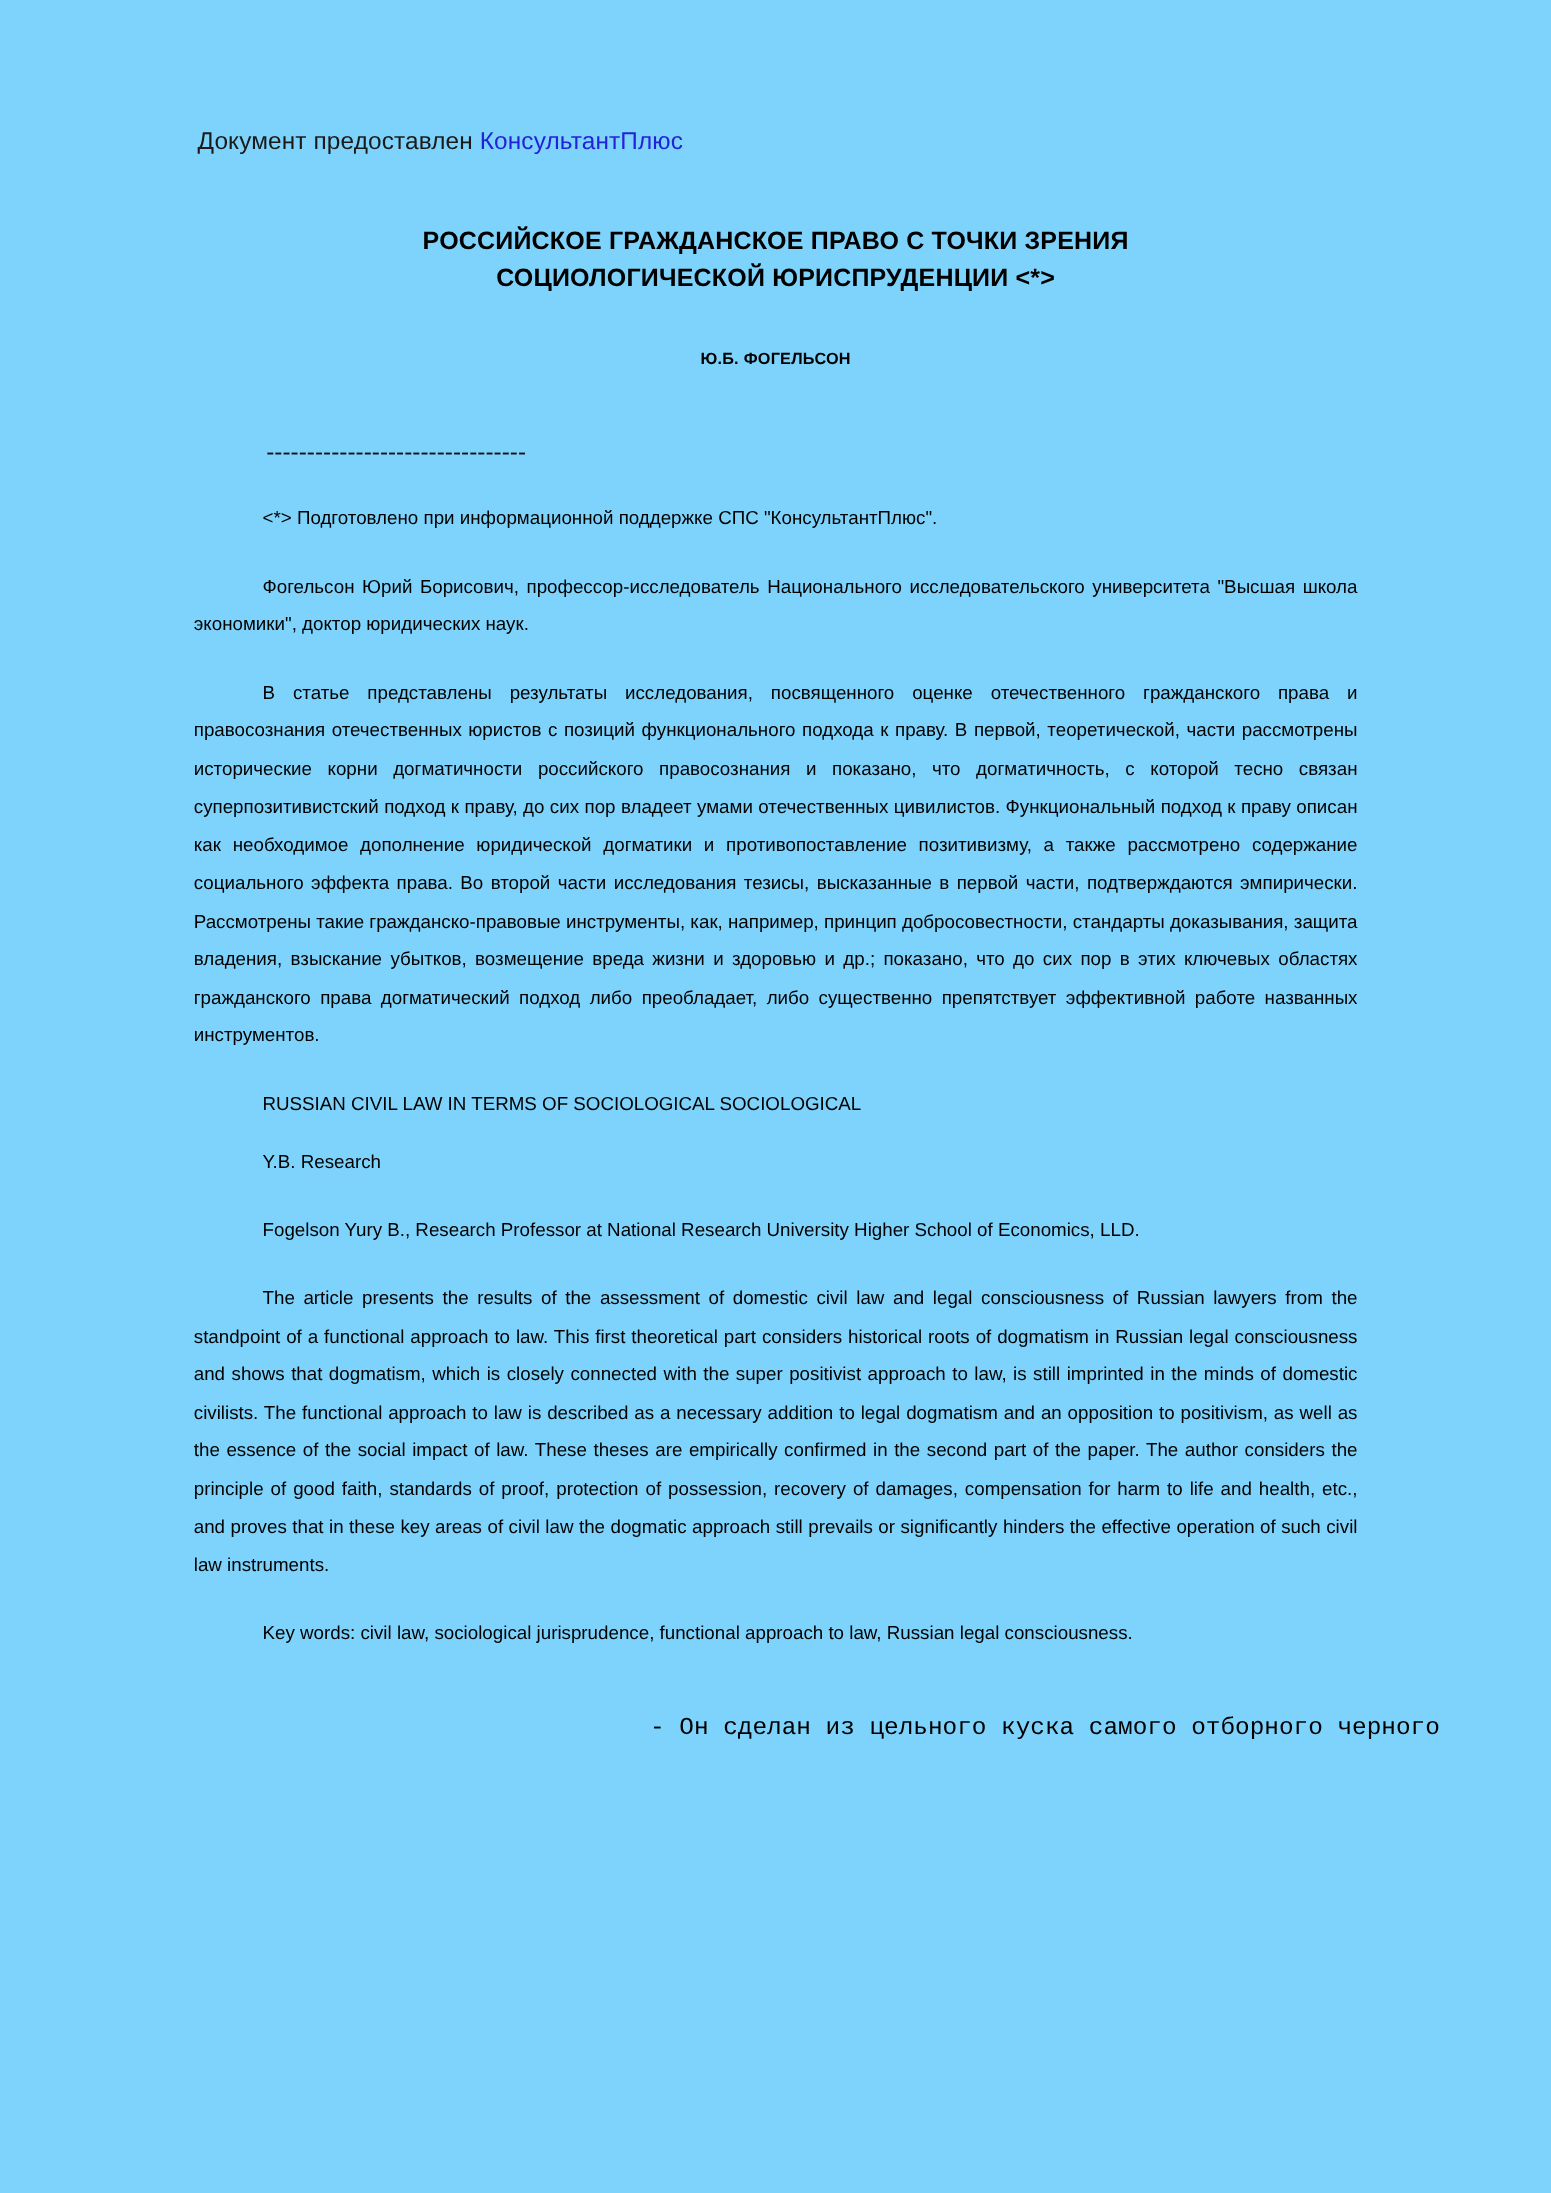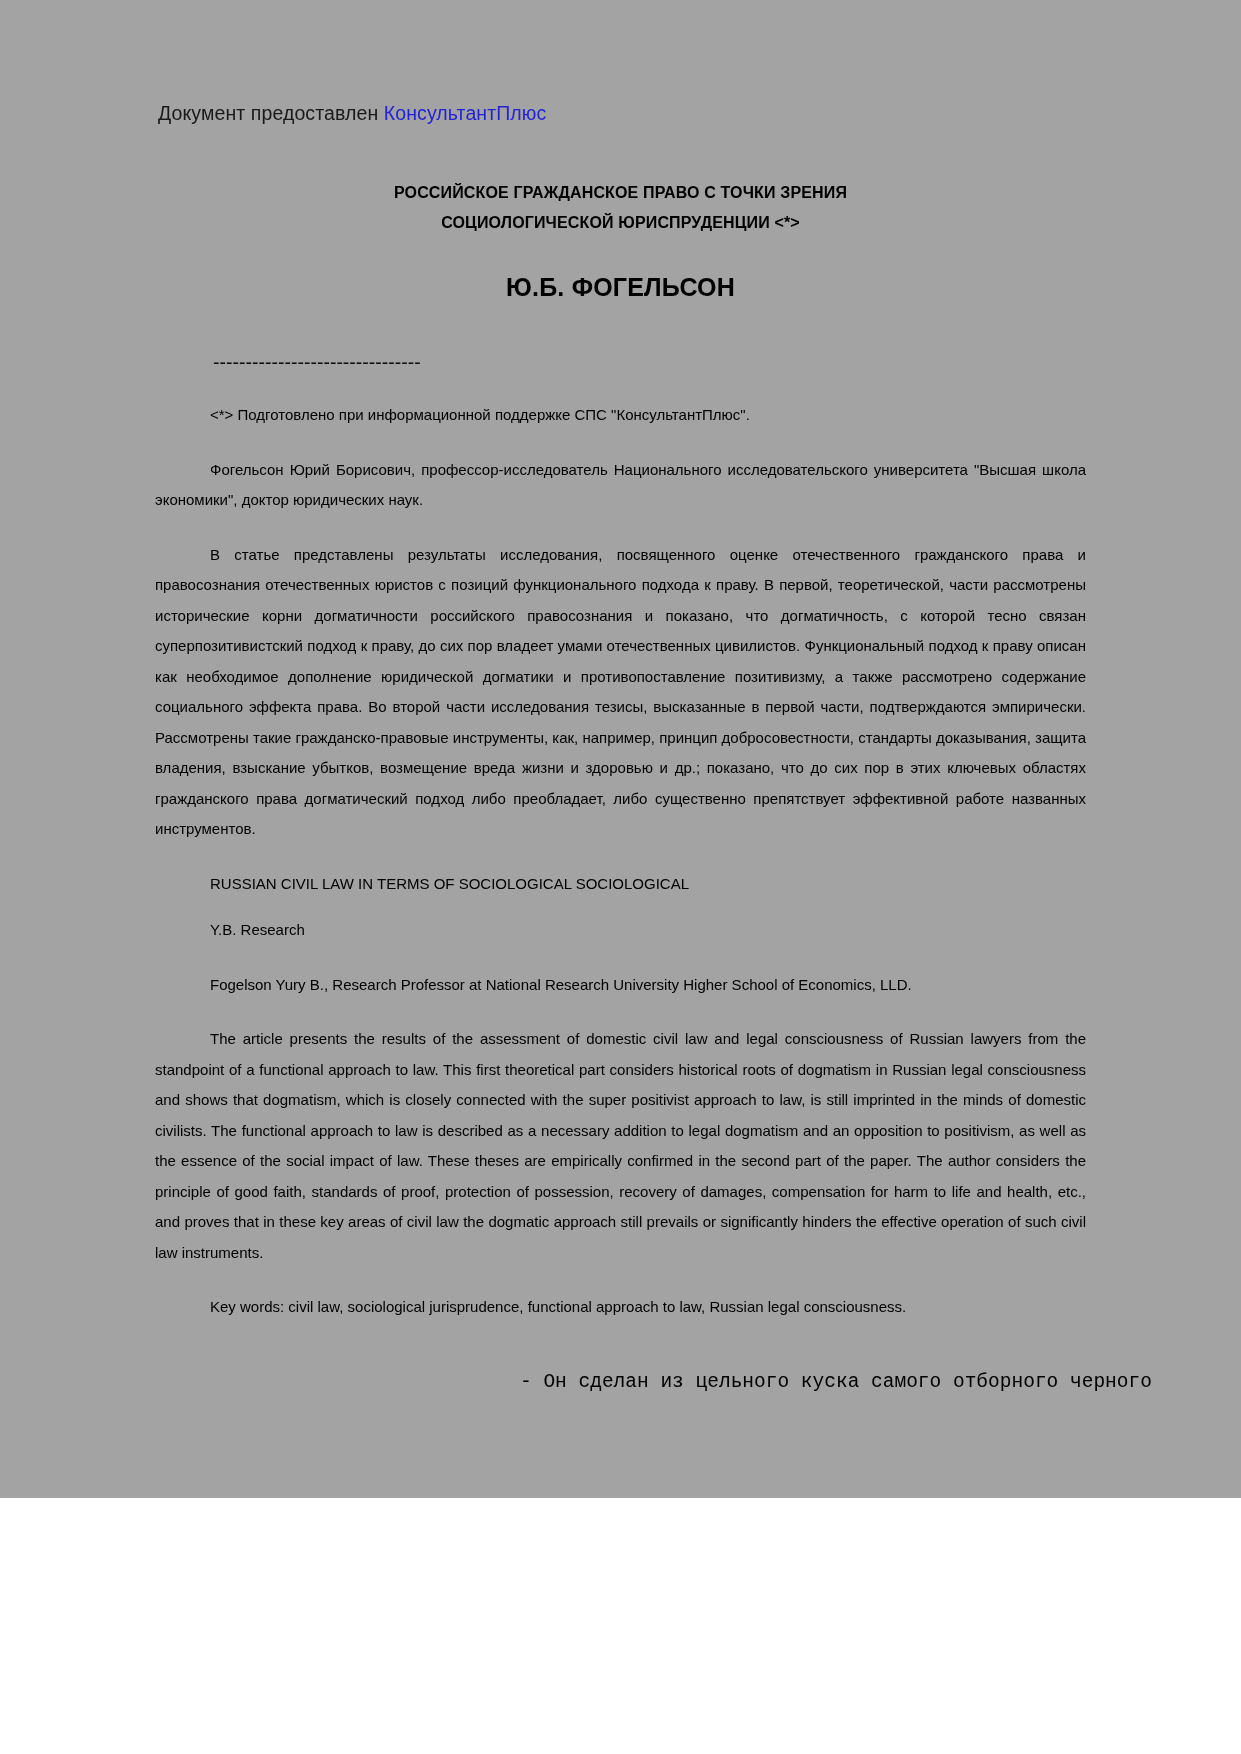--- a/index.html
+++ b/index.html
@@ -11,55 +11,55 @@
   body {
     width: 1241px;
     height: 1754px;
     font-family: "Liberation Sans", "DejaVu Sans", sans-serif;
     color: #000000;
     -webkit-font-smoothing: antialiased;
   }
   .page {
     position: relative;
     width: 1241px;
-    height: 1498px;
+    height: 1754px;
     box-sizing: border-box;
     padding: 100px 155px 0 155px;
-    background: #a3a3a3;
+    background: #7dd3fc;
     overflow: hidden;
   }
   .provider-line {
     font-size: 19.5px;
     line-height: 26px;
     letter-spacing: 0.1px;
     margin: 0 0 0 3px;
     white-space: nowrap;
   }
   .provider-label {
     color: #1a1a1a;
   }
   .provider-brand {
     color: #2323d6;
   }
   .doc-title {
     text-align: center;
     font-weight: bold;
-    font-size: 16px;
+    font-size: 20px;
     line-height: 30px;
     letter-spacing: 0.15px;
     margin: 52px 0 0 0;
   }
   .doc-title .tl {
     display: block;
     white-space: nowrap;
   }
   .doc-author {
     text-align: center;
     font-weight: bold;
-    font-size: 25px;
+    font-size: 13px;
     line-height: 30px;
     letter-spacing: 0.2px;
     margin: 34px 0 0 0;
   }
   .rule-dashes {
     font-size: 19.5px;
     line-height: 28px;
     margin: 46px 0 0 58px;
     letter-spacing: 0px;
     white-space: nowrap;

